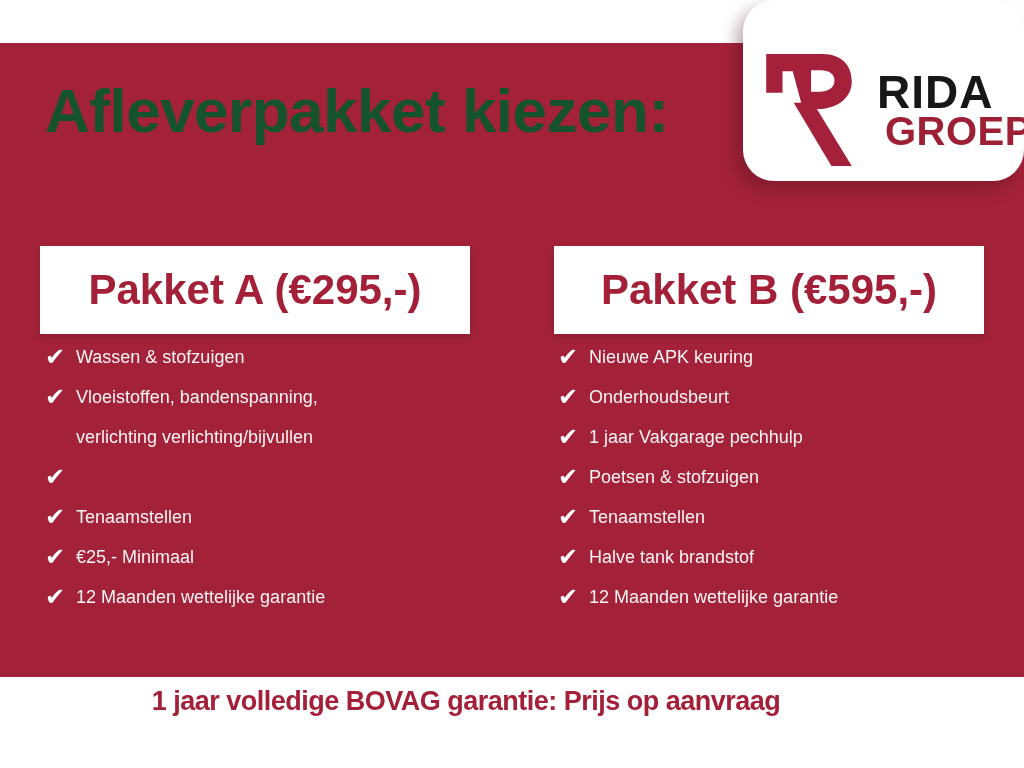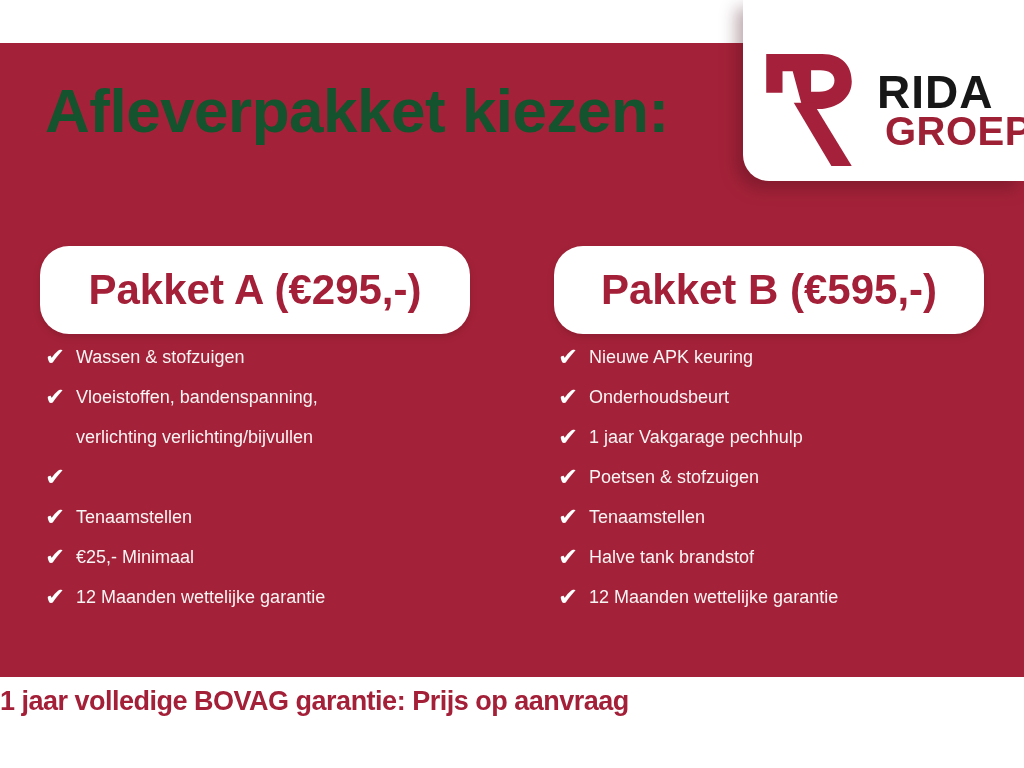--- a/index.html
+++ b/index.html
@@ -32,39 +32,39 @@
     position:absolute;left:45px;top:80px;
     font-size:62px;font-weight:800;letter-spacing:-0.5px;
     color:#14532d;line-height:1;white-space:nowrap;
   }
   
   .logo-box{
     position:absolute;top:0;right:0;width:281px;height:181px;
     background:var(--paper);
     border-bottom-left-radius:26px;
     box-shadow:-7px 8px 16px rgba(70,14,26,.35);
+    border-radius:31px;
   }
   .r-mark{position:absolute;left:22px;top:54px;width:88px;height:112px;}
   .brand-name{
     position:absolute;left:134px;top:69px;
     font-size:46px;font-weight:800;letter-spacing:1px;
     color:var(--ink);line-height:1;
   }
   .brand-sub{
     position:absolute;left:134px;top:111px;
     font-size:40px;font-weight:600;letter-spacing:.5px;
     color:var(--groep-red);line-height:1;margin-left:8px;
   }
   
   .pkg-header{
     position:absolute;top:246px;width:430px;height:88px;
     background:var(--paper);
     display:flex;align-items:center;justify-content:center;
     box-shadow:0 3px 7px rgba(40,5,12,.18);
-    border-radius:29px;
   }
   .pkg-header.a{left:40px;}
   .pkg-header.b{left:554px;}
   .pkg-title{
     font-size:42px;font-weight:700;color:var(--text-red);
     white-space:nowrap;line-height:1;
   }
   .pkg-list{
     position:absolute;top:337px;width:445px;
   }
@@ -83,20 +83,21 @@
     color:var(--list-text);
     font-size:18px;line-height:1;white-space:nowrap;
   }
   
   .footer-strip{
     position:absolute;left:0;top:677px;width:1024px;height:91px;
     background:var(--paper);
   }
   .footer-text{
     position:absolute;left:0;top:9px;width:932px;
+    text-align:center;
     font-size:27px;font-weight:800;letter-spacing:-0.5px;
     color:var(--text-red);white-space:nowrap;
   }
 </style>
 </head>
 <body>
 
 <div id="stage">
 
   <div class="top-strip"></div>

